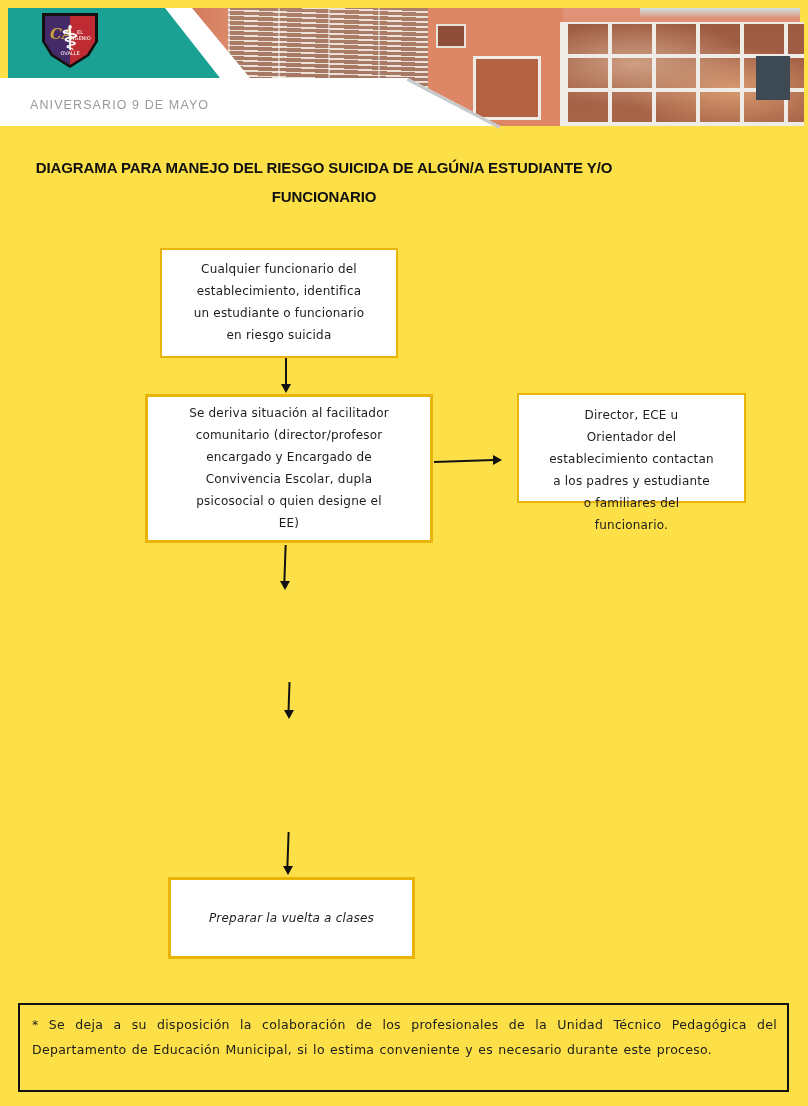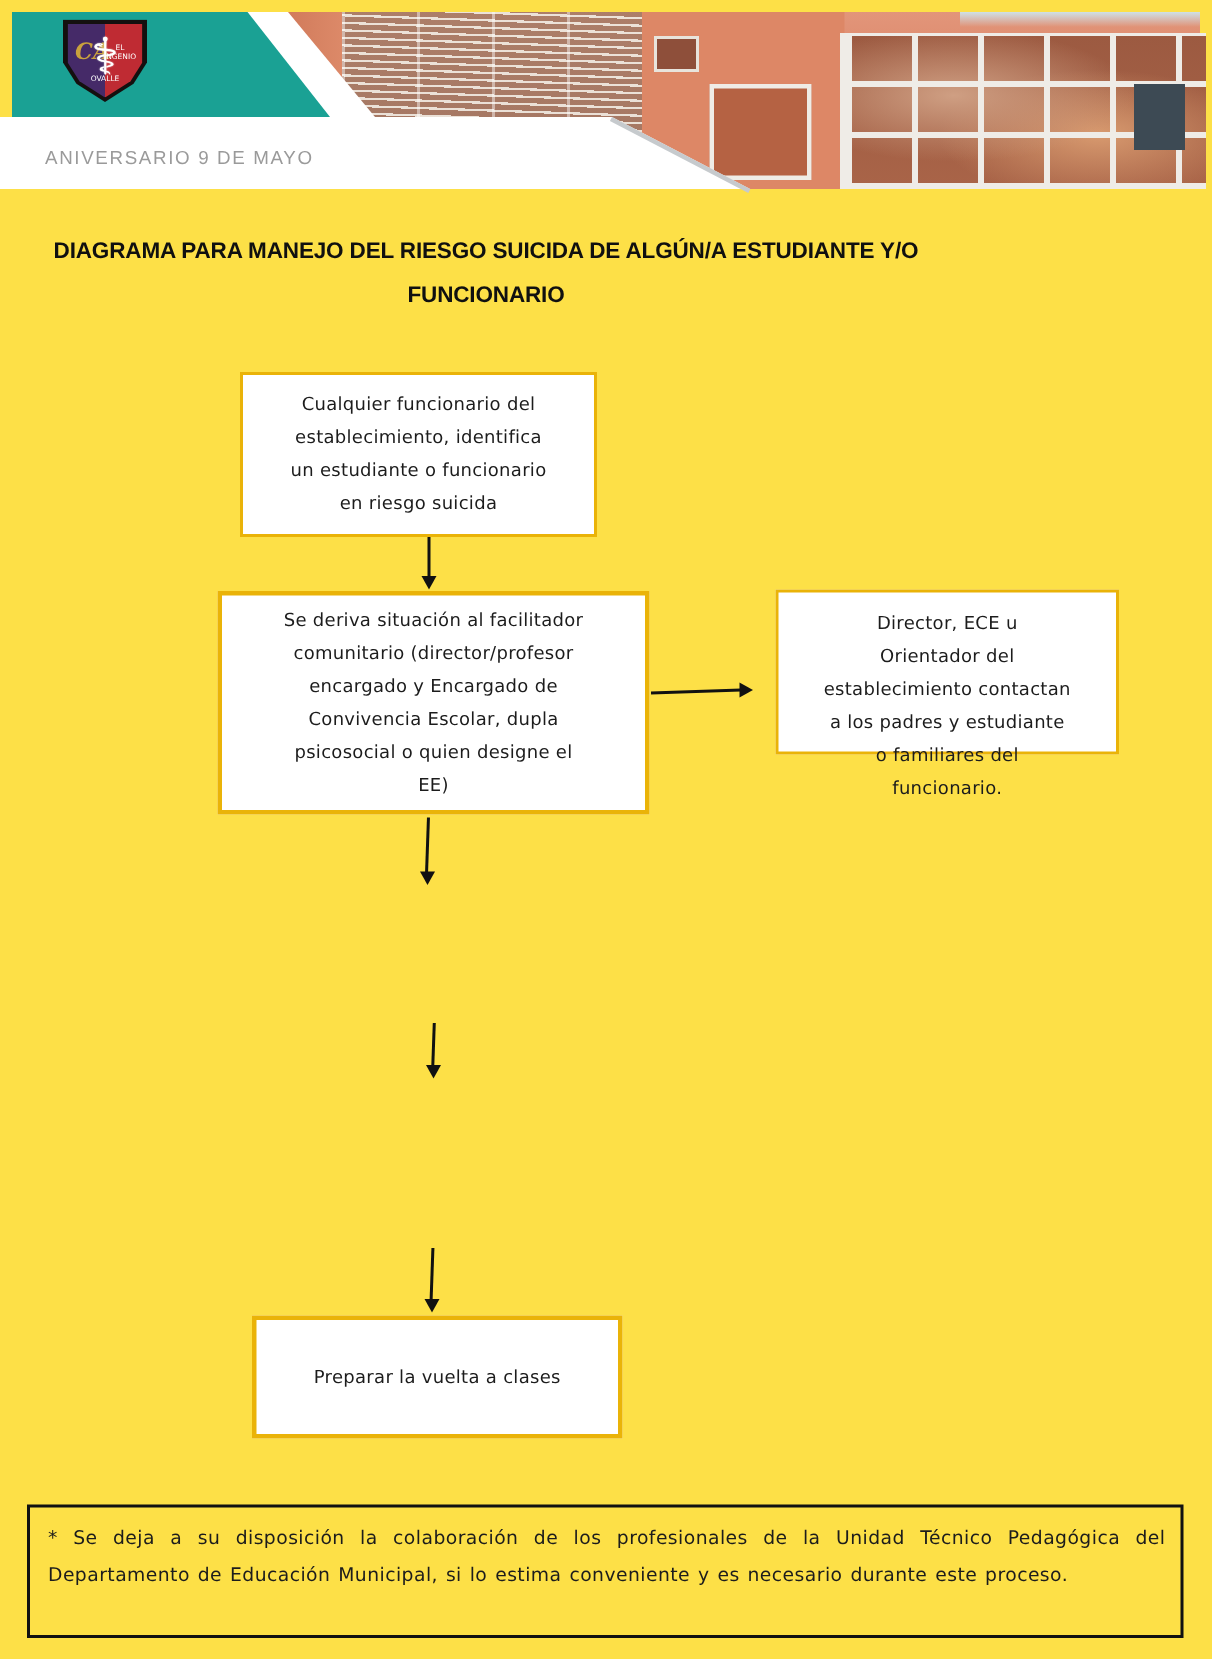--- a/index.html
+++ b/index.html
@@ -75,21 +75,21 @@
   .fbox{position:absolute;box-sizing:border-box;border:2px solid #eab308;background:#fff;
         display:flex;justify-content:center;align-items:flex-start;
         font-size:12px;line-height:22px;text-align:center;color:#1c1c1c;
         letter-spacing:.2px;}
   .fbox .btxt{white-space:pre-line;}
   .b1{left:160px;top:248px;width:238px;height:110px;padding-top:8px;}
   .b2{left:145px;top:394px;width:288px;height:149px;border-width:3px;padding-top:5px;}
   .bside{left:480px;top:393px;width:229px;height:110px;padding-top:9px;margin-left:37px;}
   .b3{left:162px;top:592px;width:276px;height:88px;border-width:3px;padding-top:5px;}
   .b4{left:159px;top:721px;width:258px;height:109px;border-width:3px;padding-top:7px;}
-  .b5{left:168px;top:877px;width:247px;height:82px;border-width:3px;align-items:center;padding-top:0;}
+  .b5{left:168px;top:877px;width:247px;height:82px;border-width:3px;align-items:center;padding-top:0;font-style:italic;}
 
   .vline{position:absolute;width:2px;background:#111;}
   .hline{position:absolute;height:2px;background:#111;}
   .ah-down{position:absolute;width:0;height:0;
         border-left:5px solid rgba(0,0,0,0);border-right:5px solid rgba(0,0,0,0);
         border-top:9px solid #111;}
   .ah-right{position:absolute;width:0;height:0;
         border-top:5px solid rgba(0,0,0,0);border-bottom:5px solid rgba(0,0,0,0);
         border-left:9px solid #111;}
 

